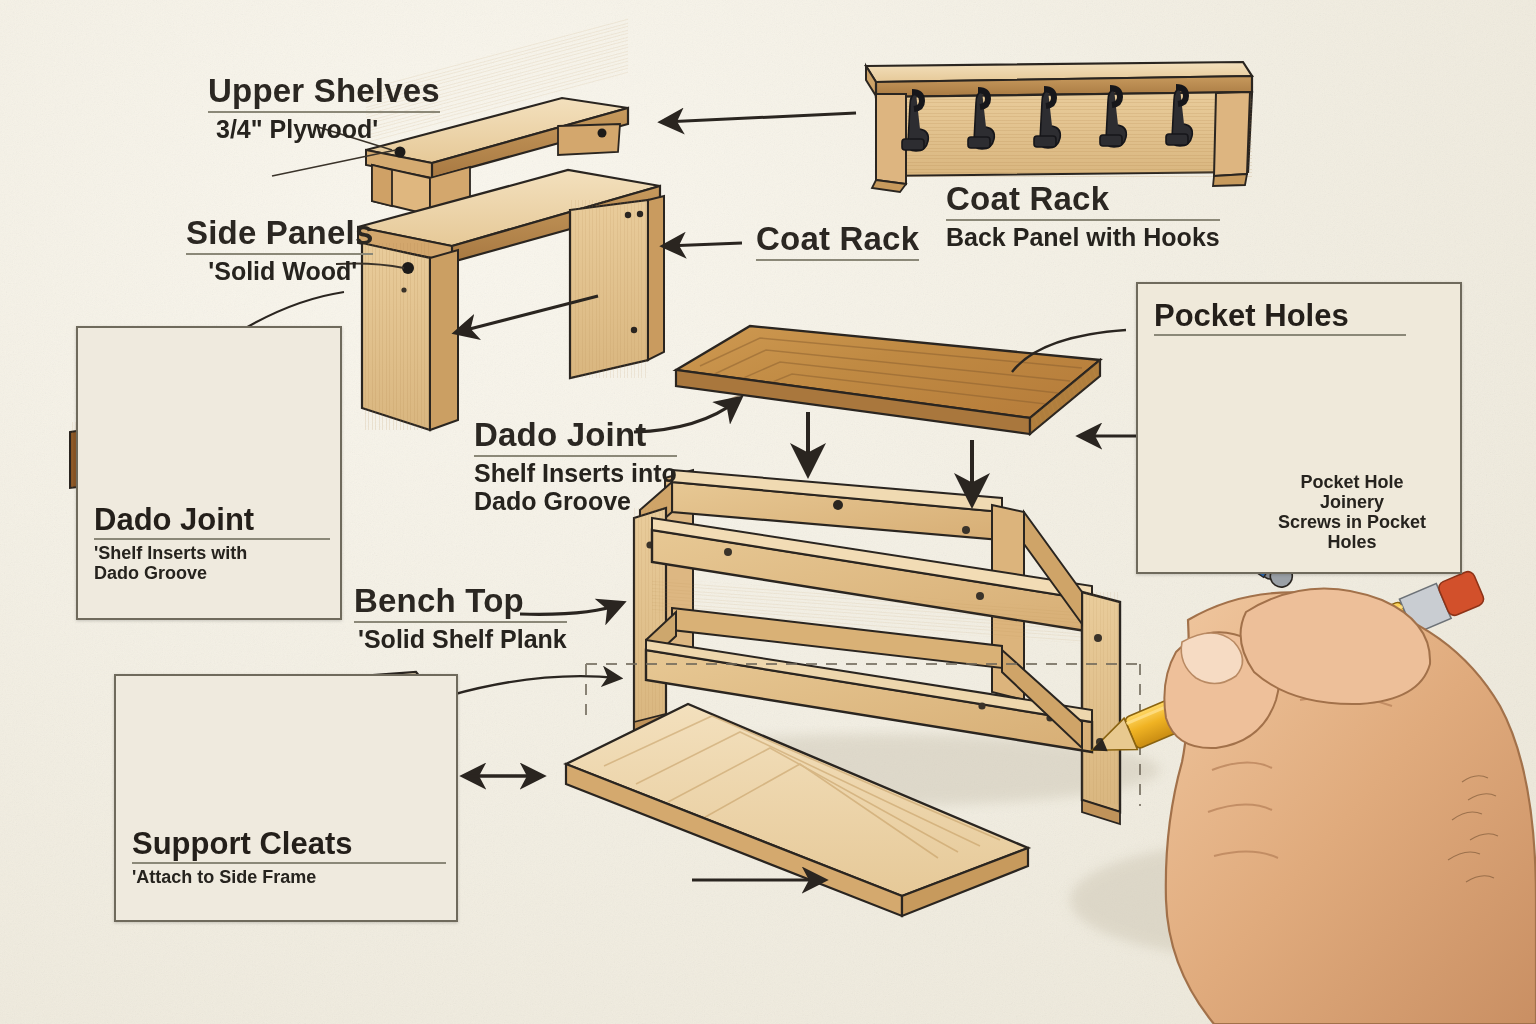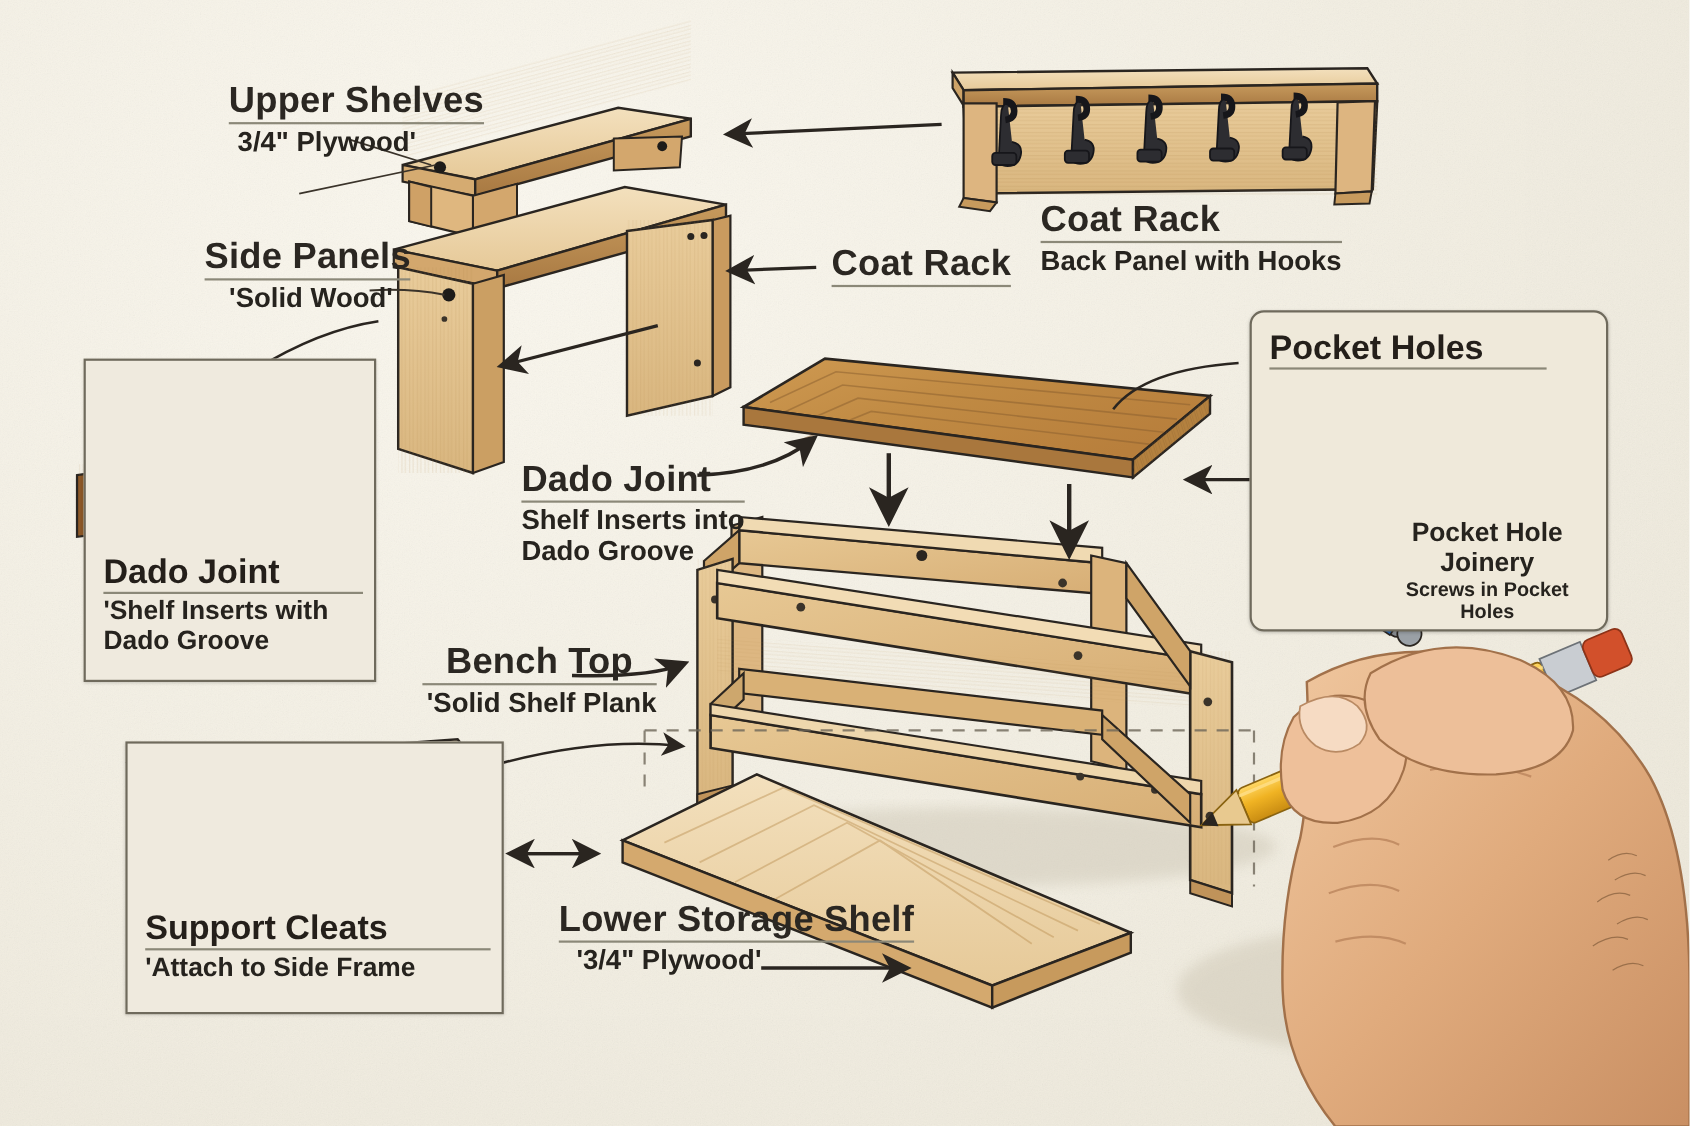--- a/index.html
+++ b/index.html
@@ -15,21 +15,21 @@
   .lbl{position:absolute;color:#2b2722;}
   .lbl .t1{font-size:33px;font-weight:700;letter-spacing:.2px;line-height:1.02;white-space:nowrap;}
   .lbl .rule{height:2px;background:#8d8achn;background:#8b8878;margin:3px 0 2px 0;}
   .lbl .t2{font-size:25px;font-weight:600;line-height:1.12;white-space:nowrap;color:#26231e;}
 
   .inset{position:absolute;border:2px solid #6f6a5c;background:#efeade;
          box-shadow:0 1px 3px rgba(0,0,0,.18);overflow:hidden;}
   .inset .cap{position:absolute;left:16px;right:10px;}
   .inset .cap .t1{font-size:31px;font-weight:700;color:#241f1a;line-height:1.04;white-space:nowrap;}
   .inset .cap .rule{height:2px;background:#8b8878;margin:2px 0 3px 0;}
-  .inset .cap .t2{font-size:24px;font-weight:600;color:#26231e;line-height:1.12;}
+  .inset .cap .t2{font-size:18px;font-weight:600;color:#26231e;line-height:1.12;}
 </style>
 </head>
 <body>
 
 <div id="stage">
   <div id="paper"></div>
 
   <svg class="layer" viewBox="0 0 1536 1024">
     <defs>
       <linearGradient id="gLightTop" x1="0" y1="0" x2="0" y2="1">
@@ -421,21 +421,21 @@
   </div>
 
   <div class="inset" style="left:114px;top:674px;width:340px;height:244px;">
     <div class="cap" style="top:152px;">
       <div class="t1">Support Cleats</div>
       <div class="rule"></div>
       <div class="t2">'Attach to Side Frame</div>
     </div>
   </div>
 
-  <div class="inset" style="left:1136px;top:282px;width:322px;height:288px;background:#efe9da;border-radius:13px;">
+  <div class="inset" style="left:1136px;top:282px;width:322px;height:288px;background:#efe9da;">
     <div class="cap" style="top:16px;">
       <div class="t1">Pocket Holes</div>
       <div class="rule" style="width:252px;"></div>
     </div>
     <div class="cap" style="left:auto;right:8px;top:188px;text-align:center;width:200px;">
       <div class="t2">Pocket Hole</div>
       <div class="t2">Joinery</div>
       <div class="t2" style="font-weight:700;font-size:18px;">Screws in Pocket Holes</div>
     </div>
   </div>
@@ -463,24 +463,19 @@
     <div class="t2">Back Panel with Hooks</div>
   </div>
 
   <div class="lbl" style="left:474px;top:418px;">
     <div class="t1">Dado Joint</div>
     <div class="rule"></div>
     <div class="t2">Shelf Inserts into</div>
     <div class="t2">Dado Groove</div>
   </div>
 
-  <div class="lbl" style="left:384px;top:584px;text-align:center;">
+  <div class="lbl" style="left:354px;top:584px;">
     <div class="t1">Bench Top</div>
     <div class="rule"></div>
     <div class="t2" style="padding-left:4px;">'Solid Shelf Plank</div>
   </div>
 
-  <div class="lbl" style="left:508px;top:818px;">
-    <div class="t1">Lower Storage Shelf</div>
-    <div class="rule"></div>
-    <div class="t2" style="padding-left:16px;">'3/4" Plywood'</div>
-  </div>
 </div>
 
 </body></html>

